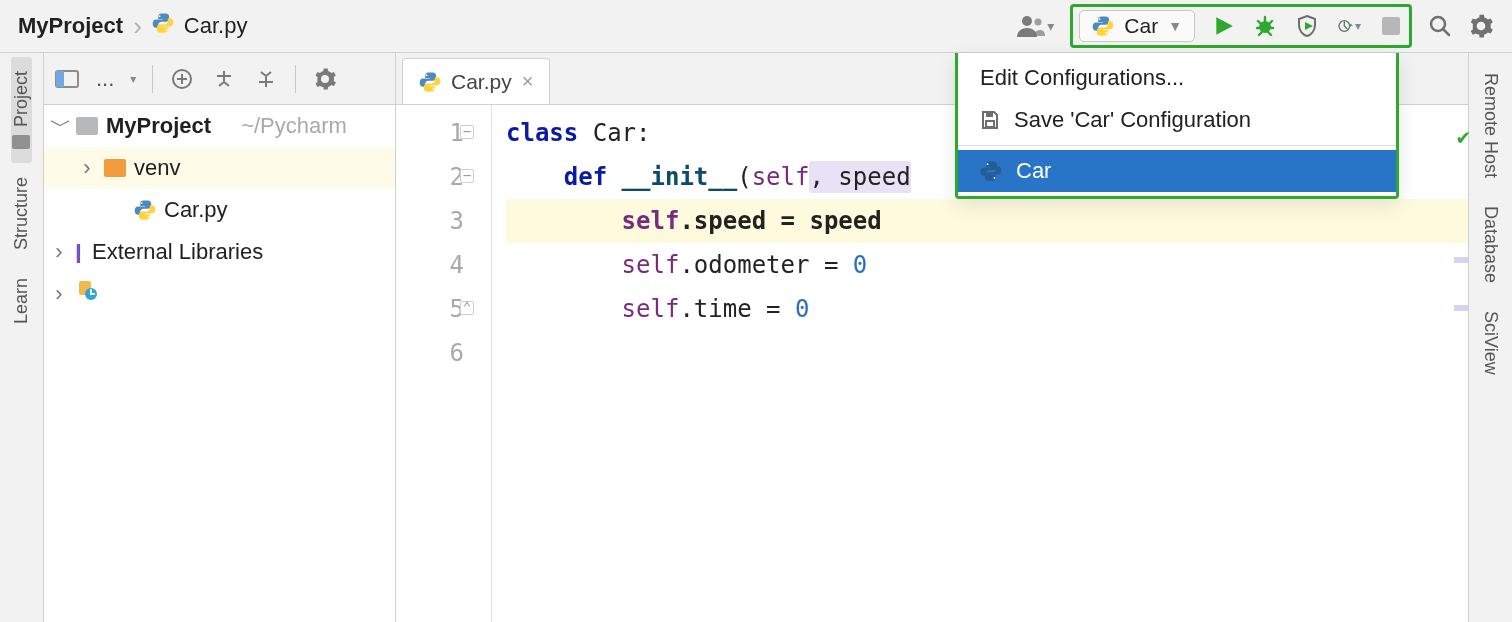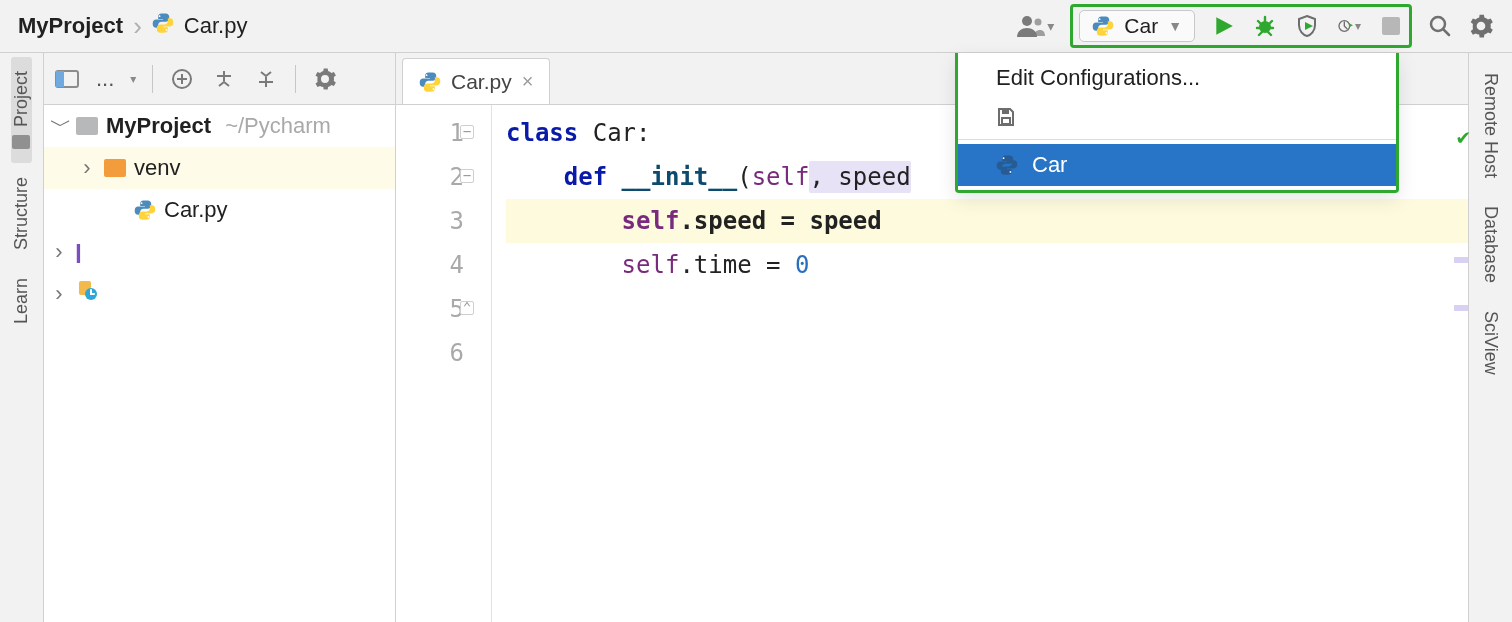--- a/index.html
+++ b/index.html
@@ -28,21 +28,21 @@
 
   .tree { flex: 1; overflow: hidden; font-size: 22px; line-height: 42px; background: #fff; }
   .tree-row { display: flex; align-items: center; gap: 8px; padding: 0 6px; white-space: nowrap; height: 42px;}
   .tree-row.selected { background: #fefbe8; }
   .tree-row .tw { width: 18px; text-align: center; color: #777; }
   .tree-row .dir-icon { width: 22px; height: 18px; border-radius: 2px; }
   .tree-row .grey-dir { background: #b7b8ba; }
   .tree-row .or-dir { background: #f29c3c; }
   .tree-row .lib-icon { color: #7a4fc1; letter-spacing: -6px; font-weight:700; font-size:20px;}
   .tree-row .proj-label { font-weight: 700; }
-  .tree-row .hint { color: #a9a9a9; margin-left: 6px; }
+  .tree-row .hint { color: #a9a9a9; margin-left: 22px; }
   .indent-1 { padding-left: 34px; }
   .indent-2 { padding-left: 64px; }
 
   .editor-area { flex: 1; display: flex; flex-direction: column; }
   .tabs { height: 52px; border-bottom: 1px solid #d0d0d0; background: #f2f2f2; display: flex; align-items: flex-end; padding-left: 6px; }
   .tab { background: #fff; border: 1px solid #d0d0d0; border-bottom: none; border-top-left-radius: 4px; border-top-right-radius: 4px; padding: 8px 16px; display: flex; align-items: center; gap: 10px; font-size: 21px; color: #444; height: 46px;}
   .tab .close-x { color: #9c9c9c; font-size: 20px; }
 
   .editor { flex: 1; display: flex; font-family: Menlo, Consolas, monospace; font-size: 24px; line-height: 44px; position: relative;}
   .gutter { width: 96px; text-align: right; color: #a9a9a9; padding: 6px 28px 0 0; background: #fff; position:relative;}
@@ -62,21 +62,21 @@
   .right-rail { width: 44px; border-left: 1px solid #d0d0d0; background: #f2f2f2; display: flex; flex-direction: column; align-items: center; padding-top: 6px; }
   .right-rail .rail-item { writing-mode: vertical-rl; transform: none; }
   .status-strip { position:absolute; right:0; top:0; width:16px; height:100%; }
   .status-strip .check { color:#2fa82f; font-size:22px; position:absolute; top:10px; right:-2px;}
   .status-strip .mark1 { position:absolute; right:0; top:152px; width:14px; height:6px; background:#d9d1f4;}
   .status-strip .mark2 { position:absolute; right:0; top:200px; width:14px; height:6px; background:#d9d1f4;}
 
   
   .dropdown { position: absolute; left: 955px; top: 53px; width: 444px; background: #fff; border: 1px solid #c9c9c9; border-top: none; border-bottom-left-radius: 4px; border-bottom-right-radius:4px; box-shadow: 0 6px 20px rgba(0,0,0,0.1); font-size: 22px; z-index: 50; border-left:3px solid #2fa82f; border-right:3px solid #2fa82f; border-bottom:3px solid #2fa82f;}
   .dropdown-inner { padding: 4px 0;}
-  .dd-item { padding: 8px 38px; display: flex; align-items: center; gap: 14px; }
+  .dd-item { padding: 8px 22px; display: flex; align-items: center; gap: 14px; }
   .dd-sep { height: 1px; background: #dcdcdc; margin: 4px 0; }
   .dd-item.selected { background: #2875c7; color: #fff; }
   .dd-item.selected .pyicon .body-part { fill: #275b94; }
   .save-icon { width:20px; height:20px; display:inline-block;}
 
   
   .pyicon { width: 22px; height: 22px; }
   .pyicon .top { fill: #4b8bbe; }
   .pyicon .bot { fill: #ffd43b; }
   .pyicon .eye { fill: #fff; }
@@ -235,20 +235,21 @@
             <path class="top" d="M15 2c-5 0-6 2-6 5v3h7v1H6c-3 0-5 2-5 6s2 6 5 6h3v-4c0-3 2-5 5-5h6c3 0 5-2 5-5V7c0-3-2-5-5-5h-5z"></path>
             <circle class="eye" cx="11" cy="6" r="1.3"></circle>
             <path class="bot" d="M17 30c5 0 6-2 6-5v-3h-7v-1h10c3 0 5-2 5-6s-2-6-5-6h-3v4c0 3-2 5-5 5h-6c-3 0-5 2-5 5v2c0 3 2 5 5 5h5z"></path>
             <circle class="eye" cx="21" cy="26" r="1.3"></circle>
           </svg>
         <span>Car.py</span>
       </div>
       <div class="tree-row">
         <span class="tw">›</span>
         <span class="lib-icon">|||</span>
+        <span style="margin-left:8px;">External Libraries</span>
       </div>
       <div class="tree-row">
         <span class="tw">›</span>
         <span><svg width="22" height="22" viewBox="0 0 22 22">
               <rect x="3" y="2" width="12" height="14" rx="2" fill="#f4b94b"></rect>
               <circle cx="15" cy="15" r="6" fill="#2ca7d8"></circle>
               <path d="M15 11v4h3" stroke="#fff" stroke-width="2" fill="none" stroke-linecap="round"></path>
             </svg></span>
       </div>
     </div>
@@ -274,20 +275,21 @@
         <div class="ln">2<span class="fold-box">−</span></div>
         <div class="ln">3</div>
         <div class="ln">4</div>
         <div class="ln">5<span class="fold-box">⌃</span></div>
         <div class="ln">6</div>
       </div>
       <div class="code">
         <div class="code-line"><span class="kw">class</span><span class="plain"> Car:</span></div>
         <div class="code-line"><span class="kw">    def </span><span class="fn">__init__</span><span class="plain">(</span><span class="self">self</span><span class="plain sel-hl">, speed</span></div>
         <div class="code-line hl-current"><span class="self">        self</span><span class="plain">.speed = speed</span></div>
+        <div class="code-line"><span class="self">        self</span><span class="plain">.odometer = </span><span class="num">0</span></div>
         <div class="code-line"><span class="self">        self</span><span class="plain">.time = </span><span class="num">0</span></div>
         <div class="code-line"></div>
       </div>
       <div class="status-strip">
         <span class="check">✔</span>
         <span class="mark1"></span>
         <span class="mark2"></span>
       </div>
     </div>
   </div>
@@ -309,20 +311,21 @@
   <div class="dropdown-inner">
     <div class="dd-item">
       <span>Edit Configurations...</span>
     </div>
     <div class="dd-item">
       <span class="save-icon"><svg width="20" height="20" viewBox="0 0 20 20" fill="#6d6d6d">
             <path d="M3 2h11l3 3v13H3z" fill="none" stroke="#6d6d6d" stroke-width="2"></path>
             <rect x="6" y="2" width="7" height="5" fill="#6d6d6d"></rect>
             <rect x="6" y="11" width="8" height="6" fill="none" stroke="#6d6d6d" stroke-width="2"></rect>
           </svg></span>
+      <span>Save 'Car' Configuration</span>
     </div>
     <div class="dd-sep"></div>
     <div class="dd-item selected">
       <svg class="pyicon" viewBox="0 0 32 32">
           <path class="top body-part" d="M15 2c-5 0-6 2-6 5v3h7v1H6c-3 0-5 2-5 6s2 6 5 6h3v-4c0-3 2-5 5-5h6c3 0 5-2 5-5V7c0-3-2-5-5-5h-5z"></path>
           <circle class="eye" cx="11" cy="6" r="1.3"></circle>
           <path class="bot body-part" d="M17 30c5 0 6-2 6-5v-3h-7v-1h10c3 0 5-2 5-6s-2-6-5-6h-3v4c0 3-2 5-5 5h-6c-3 0-5 2-5 5v2c0 3 2 5 5 5h5z"></path>
           <circle class="eye" cx="21" cy="26" r="1.3"></circle>
         </svg>
       <span>Car</span>

